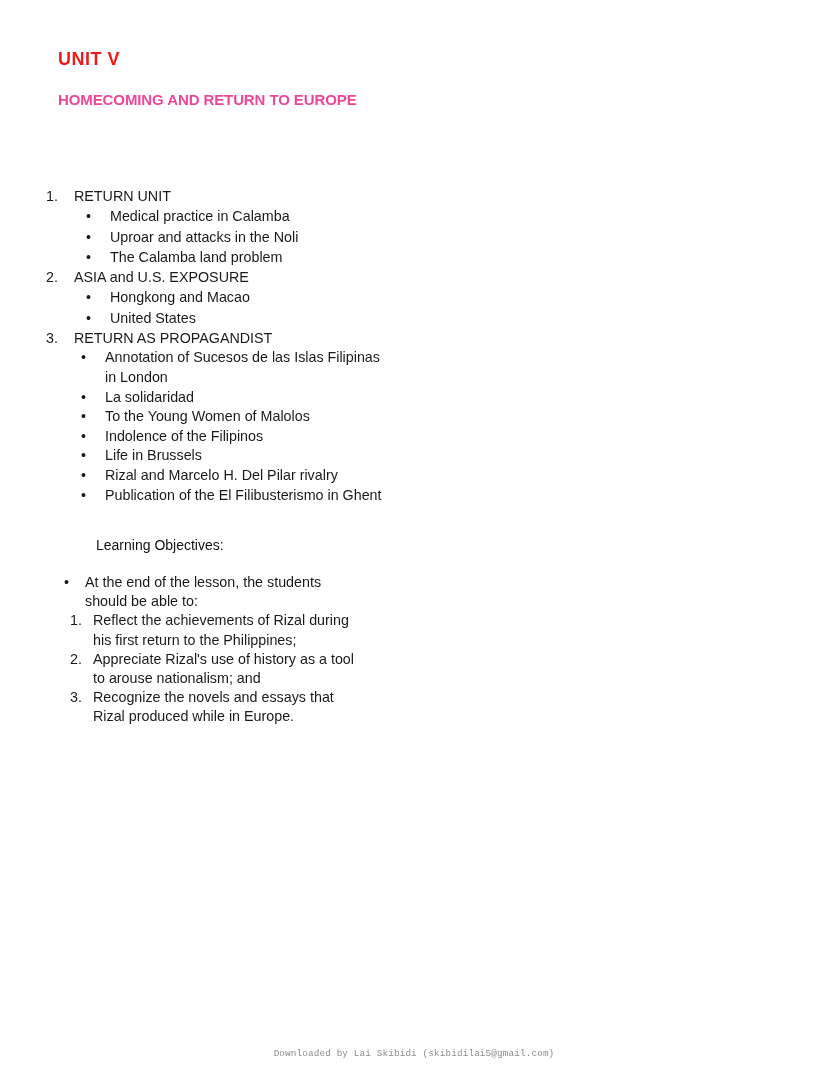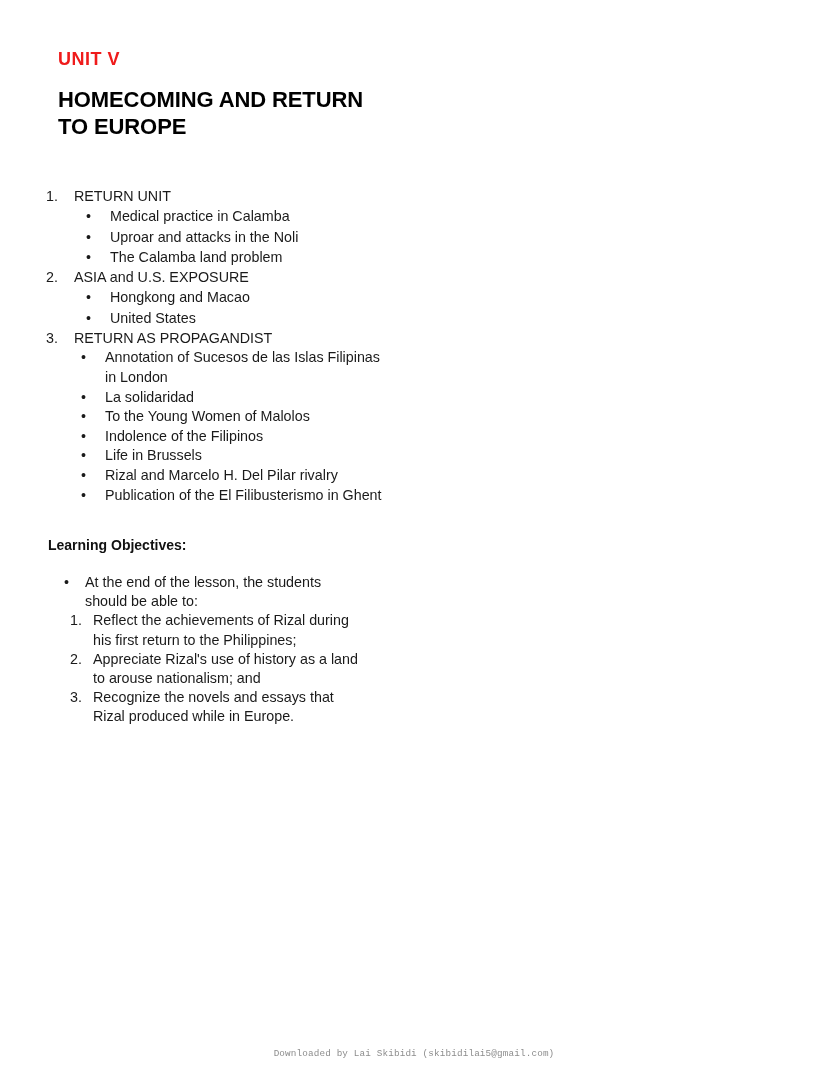--- a/index.html
+++ b/index.html
@@ -30,25 +30,25 @@
     font-size: 18px;
     font-weight: 800;
     letter-spacing: 0.5px;
     color: #ef1b1b;
     line-height: 22px;
     margin: 0;
     font-stretch: condensed;
   }
   .doc-heading {
     margin: 16px 0 0 0;
-    font-size: 22px;
+    font-size: 15px;
     font-weight: 800;
     letter-spacing: -0.1px;
     line-height: 27px;
-    color: #000000;
+    color: #ec4899;
     text-transform: uppercase;
   }
 
   
   .outline {
     position: absolute;
     left: 0;
     top: 186px;
     width: 828px;
   }
@@ -96,23 +96,23 @@
   }
 
   
   .lo-block {
     position: absolute;
     left: 0;
     top: 536px;
     width: 828px;
   }
   .lo-title {
-    padding-left: 48px;
+    padding-left: 96px;
     font-size: 14px;
-    font-weight: bold;
+    font-weight: normal;
     line-height: 19px;
     color: #111111;
   }
   .lo-intro {
     position: relative;
     margin-top: 18px;
     padding-left: 85px;
     padding-right: 465px;
     font-size: 14.3px;
     line-height: 19.2px;
@@ -237,21 +237,21 @@
       <span class="dot">•</span>
       <span>At the end of the lesson, the students should be able to:</span>
     </div>
 
     <div class="lo-item">
       <span class="marker">1.</span>
       <span>Reflect the achievements of Rizal during his first return to the Philippines;</span>
     </div>
     <div class="lo-item">
       <span class="marker">2.</span>
-      <span>Appreciate Rizal's use of history as a land to arouse nationalism; and</span>
+      <span>Appreciate Rizal's use of history as a tool to arouse nationalism; and</span>
     </div>
     <div class="lo-item">
       <span class="marker">3.</span>
       <span>Recognize the novels and essays that Rizal produced while in Europe.</span>
     </div>
   </div>
 
   <div class="footer">Downloaded by Lai Skibidi (skibidilai5@gmail.com)</div>
 
 </div>

